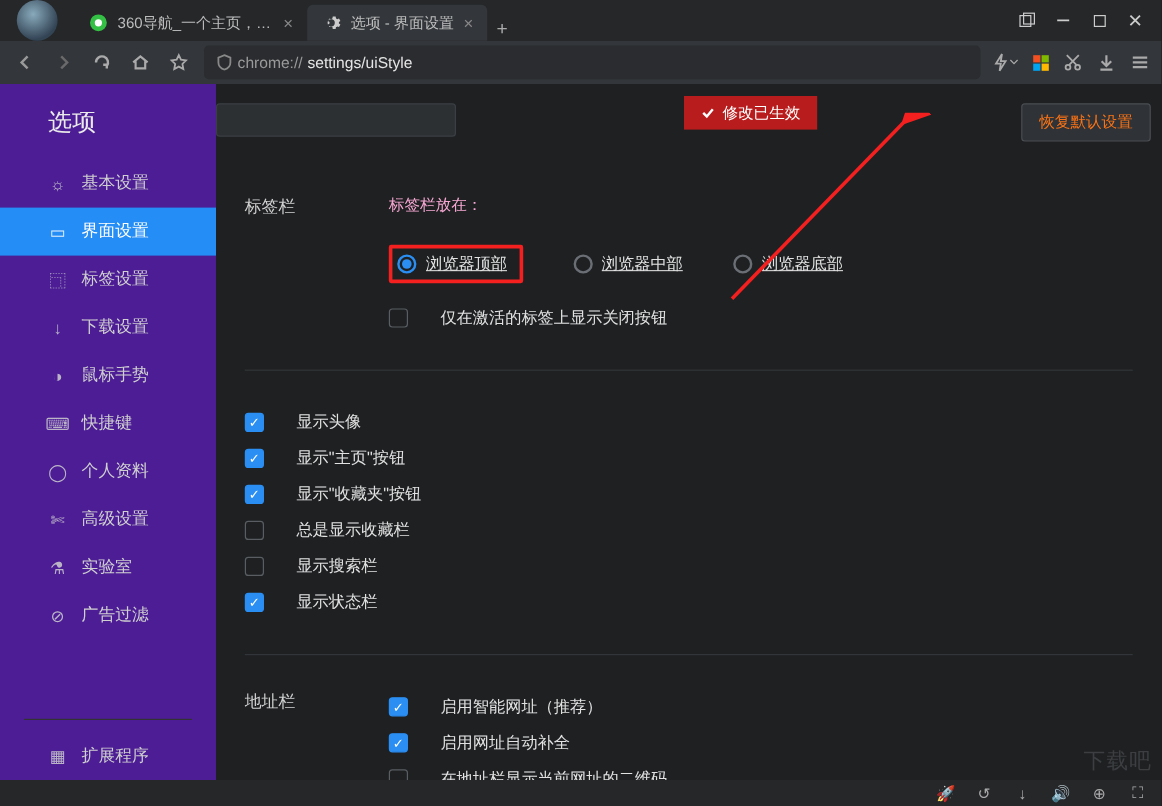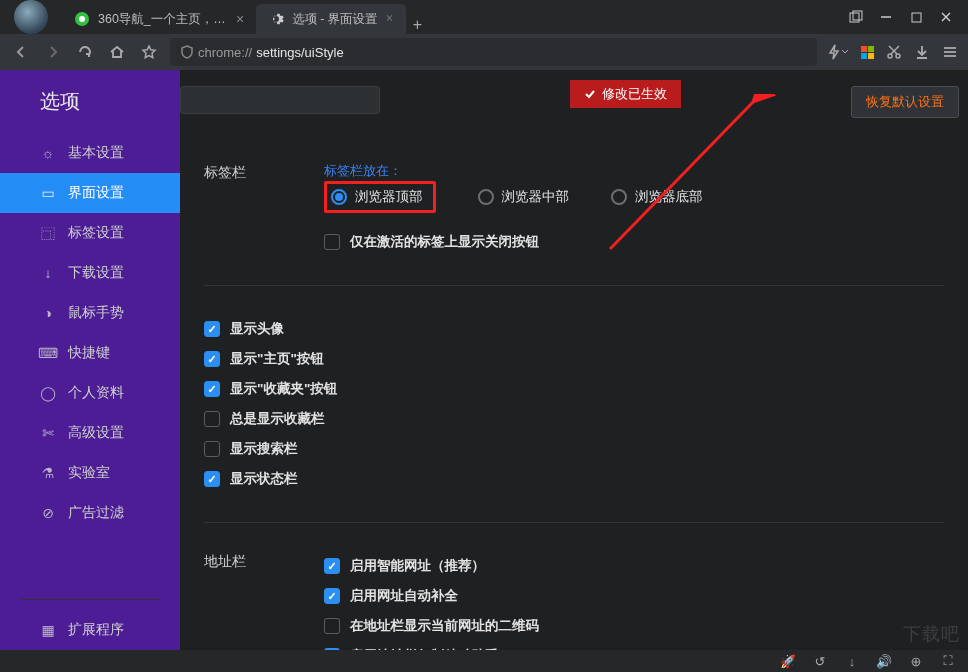--- a/index.html
+++ b/index.html
@@ -29,21 +29,21 @@
 .tabs { display: flex; align-items: flex-end; height: 100%; }
 .tab {
   display: flex; align-items: center; gap: 8px;
   padding: 0 12px; height: 30px;
   font-size: 12.5px;
   color: #bdbdbd;
   border-top-left-radius: 5px; border-top-right-radius: 5px;
   cursor: default;
   min-width: 0;
 }
-.tab.active { background: #33363a; font-family: Liberation Serif, serif; }
+.tab.active { background: #33363a; }
 .tab .favicon { width: 16px; height: 16px; flex-shrink: 0; }
 .tab .title { white-space: nowrap; overflow: hidden; text-overflow: ellipsis; max-width: 130px; }
 .tab .close { color: #888; font-size: 14px; }
 .newtab { width: 24px; text-align: center; color: #aaa; font-size: 16px; }
 .win-btns { margin-left: auto; display: flex; align-items: center; gap: 2px; padding-right: 8px; }
 .win-btns .wb { width: 28px; height: 28px; display: flex; align-items: center; justify-content: center; color: #ccc; }
 
 .addrbar {
   height: 36px; background: #33363a;
   display: flex; align-items: center; gap: 10px; padding: 0 10px;
@@ -87,33 +87,33 @@
   background: #b91c1c; color: #fff; padding: 5px 14px; font-size: 13px;
   display: flex; align-items: center; gap: 6px;
   z-index: 5;
 }
 .section { padding: 0 24px; }
 .section-first { padding-top: 92px; }
 .section hr { border: none; border-top: 1px solid #323539; margin: 28px 0; }
 .row { display: flex; }
 .row-label { width: 120px; color: #d2d2d2; font-size: 14px; padding-top: 2px; }
 .row-body { flex: 1; }
-.field-label { color: #3b82f6; margin-bottom: 1px; }
-.radios { display: flex; gap: 42px; align-items: center; margin-bottom: 14px; }
+.field-label { color: #f9a8d4; margin-bottom: 24px; }
+.radios { display: flex; gap: 42px; align-items: center; margin-bottom: 14px; text-decoration: underline; }
 .radio { display: flex; align-items: center; gap: 8px; font-size: 13.5px; color: #e2e2e2; }
 .radio-ring {
   width: 16px; height: 16px; border-radius: 50%; border: 2px solid #6b6f75;
   display: flex; align-items: center; justify-content: center;
 }
 .radio.selected .radio-ring { border-color: #2a8ef3; }
 .radio.selected .radio-ring::after { content:""; width:8px;height:8px;border-radius:50%;background:#2a8ef3; }
 .radio-highlight {
   border: 3px solid #f42020; padding: 4px 10px 4px 4px; border-radius: 2px;
 }
-.check-item { display: flex; align-items: center; gap: 10px; padding: 6px 0; font-size: 13.5px; color: #e2e2e2; font-weight: bold; }
+.check-item { display: flex; align-items: center; gap: 27px; padding: 6px 0; font-size: 13.5px; color: #e2e2e2; }
 .cbox {
   width: 16px; height: 16px; border-radius: 3px; border: 1px solid #5a5e63;
   display:flex;align-items:center;justify-content:center; font-size:11px;
 }
 .cbox.checked { background: #2a8ef3; border-color: #2a8ef3; color: #fff; }
 
 .arrow-svg { position: absolute; top: 24px; left: 400px; pointer-events: none; z-index: 6; }
 
 .statusbar {
   height: 22px; background: #252729; display: flex; align-items: center;

